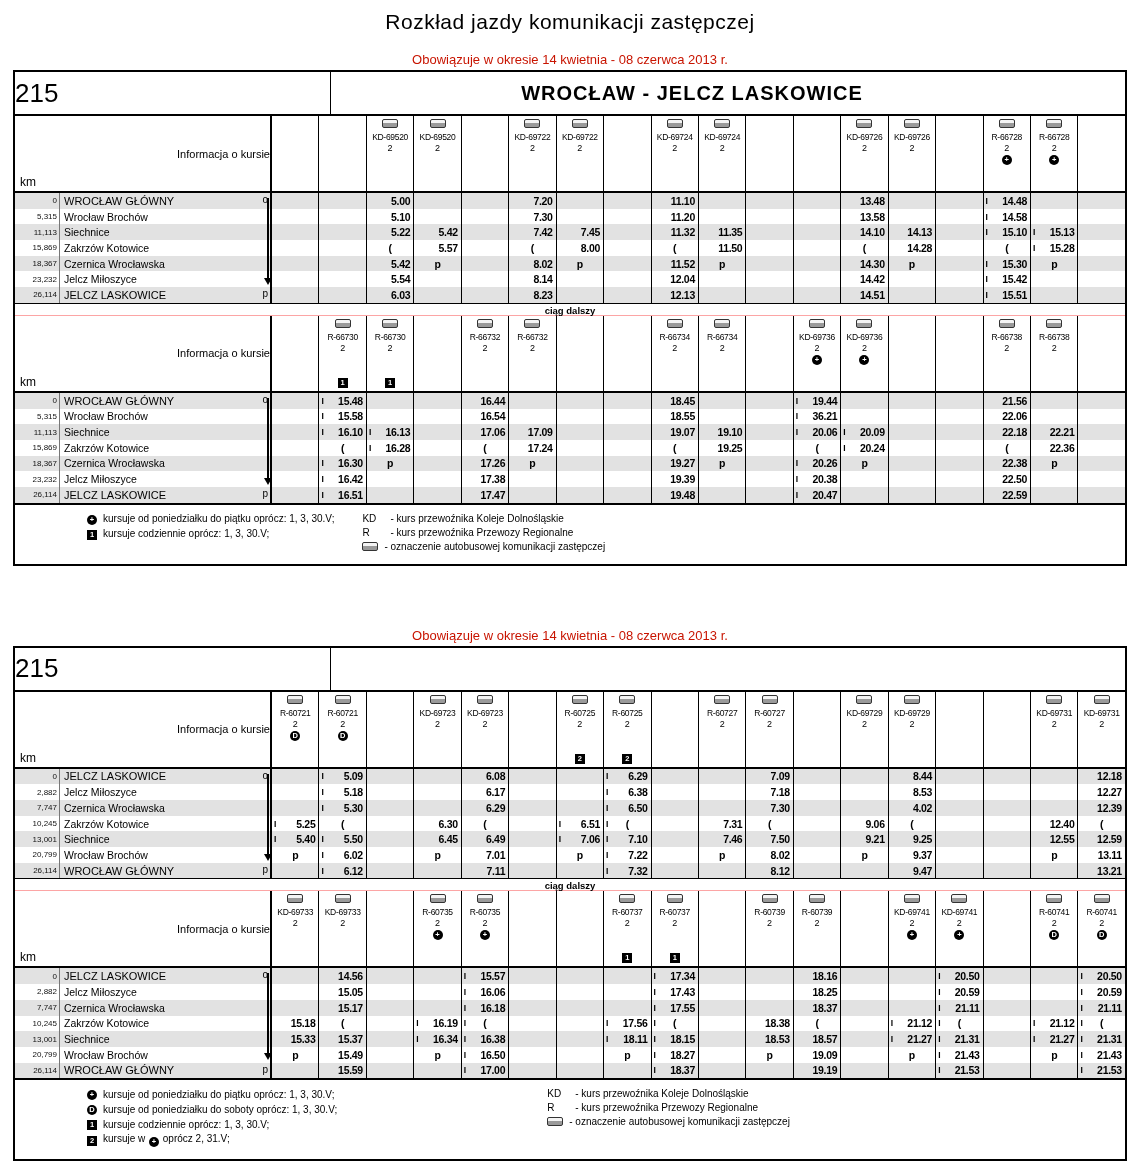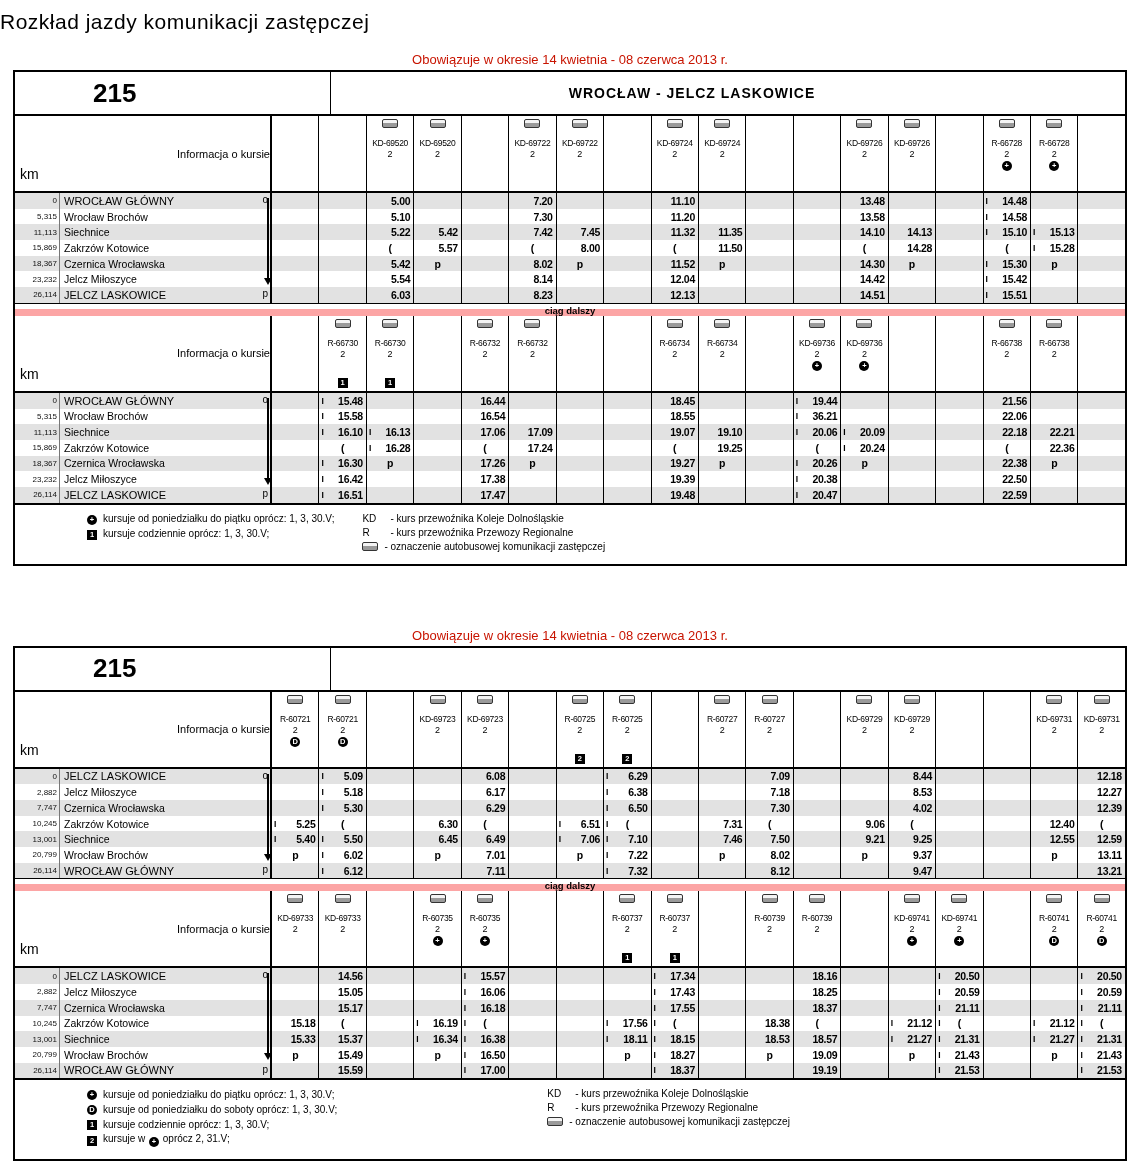--- a/index.html
+++ b/index.html
@@ -1,50 +1,50 @@
 <!DOCTYPE html>
 <html><head>
 <meta charset="utf-8">
 <style>
 *{margin:0;padding:0;box-sizing:border-box}
 html,body{width:1140px;background:#fff}
 body{height:1172px;font-family:"Liberation Sans","DejaVu Sans",sans-serif;color:#000;overflow:hidden;position:relative}
-.pagetitle{text-align:left;font-size:21px;padding-top:10px;letter-spacing:.5px;font-weight:400}
+.pagetitle{text-align:center;font-size:21px;padding-top:10px;letter-spacing:.5px;font-weight:400}
 .validity{text-align:center;font-weight:normal;font-size:13px;color:#c81400;margin-top:18px}
 .validity.v2{margin-top:62px}
 .ttable{width:1114px;margin:3px 0 0 13px;border:2px solid #000;background:#fff}
 .thead{display:flex;height:44px;border-bottom:2px solid #000;align-items:center}
-.tnumbox{width:316px;height:100%;border-right:1px solid #000;display:flex;align-items:center;padding-left:78px;font-size:26px;font-weight:bold}
-.ttitle{flex:1;text-align:center;font-size:14px;font-weight:bold;letter-spacing:1px;padding-right:72px}
+.tnumbox{width:316px;height:100%;border-right:1px solid #000;display:flex;align-items:center;font-size:26px;font-weight:normal}
+.ttitle{flex:1;text-align:center;font-size:20px;font-weight:bold;letter-spacing:1px;padding-right:72px}
 .sec{border-bottom:0}
 .colhead{display:flex;height:77px;border-bottom:2px solid #000}
 .labelcell{width:256px;position:relative;display:flex;align-items:center;justify-content:flex-end;padding-right:0;font-size:11px;border-right:1px solid #000}
-.kmlab{position:absolute;left:5px;bottom:9px;font-size:14px}
+.kmlab{position:absolute;left:5px;bottom:2px;font-size:12px}
 .hcol{flex:1;border-left:1px solid #000;display:flex;flex-direction:column;align-items:center;padding:3px 0 3px;overflow:hidden}
 .hcol:first-of-type{border-left:0}
-.tnum{font-size:8.5px;margin-top:10px;white-space:nowrap;letter-spacing:-.3px}
+.tnum{font-size:8.5px;margin-top:4px;white-space:nowrap;letter-spacing:-.3px}
 .tcls{font-size:9px;margin-top:1px}
 .disc,.sqr{width:10px;height:10px;background:#000;color:#fff;font-size:7.5px;font-weight:bold;line-height:10px;text-align:center;display:inline-block;flex:none}
 .disc{border-radius:50%;margin-top:2px}
 .sqr{margin-top:2px}
 .sqr.sqb{margin-top:auto}
 .bus{width:16px;height:9px;border:1px solid #333;border-radius:2px;background:linear-gradient(180deg,#f4f4f4 0 45%,#9a9a9a 45% 100%);display:inline-block;flex:none}
 .rows{position:relative}
 .row{display:flex;height:15.7px;align-items:center}
 .row.g{background:#e2e2e2}
 .kmc{width:44px;text-align:right;font-size:8px;padding-right:2px;color:#111}
 .stn{width:192px;font-size:10.5px;padding-left:4px;white-space:nowrap;overflow:hidden;border-left:1px solid #777;height:100%;display:flex;align-items:center}
 .stn.b{font-weight:normal;font-size:11px}
 .mkc{width:20px;height:100%;position:relative;border-right:1px solid #000}
 .op{position:absolute;right:2px;top:1px;font-size:10px}
 .cell{flex:1;border-left:1px solid #000;height:100%;position:relative;font-size:10.5px;font-weight:bold;display:flex;align-items:center;justify-content:flex-end;padding-right:3px;letter-spacing:-.3px}
 .cell:first-of-type{border-left:0}
 .cell .ctr{position:absolute;left:0;right:0;text-align:center}
 .imark{position:absolute;left:2px;top:50%;transform:translateY(-50%);font-size:8.5px;font-weight:bold}
-.cd{height:13px;border-top:1px solid #000;border-bottom:7px solid #fca5a5;text-align:center;font-size:9.5px;font-weight:bold;line-height:13px}
+.cd{height:13px;border-top:1px solid #000;border-bottom:1px solid #fca5a5;text-align:center;font-size:9.5px;font-weight:bold;line-height:13px}
 .legend{display:flex;border-top:2px solid #000;padding:8px 0 9px;font-size:10px;align-items:flex-start}
 .lleft{margin-left:72px}
 .litem{display:flex;gap:6px;margin-bottom:3px;align-items:center;white-space:nowrap}
 .lpfx{min-width:22px;text-align:left}
 .ltext .disc{vertical-align:-2px;margin:0 1px}
 .tt0 .lright{margin-left:28px}
 .tt1 .lright{margin-left:210px}
 .arrow{position:absolute;left:252px;top:5px;width:2px;background:#000;height:84px}
 .arrow:after{content:"";position:absolute;left:-3px;bottom:-7px;border:4px solid transparent;border-top:7px solid #000}
 </style>

